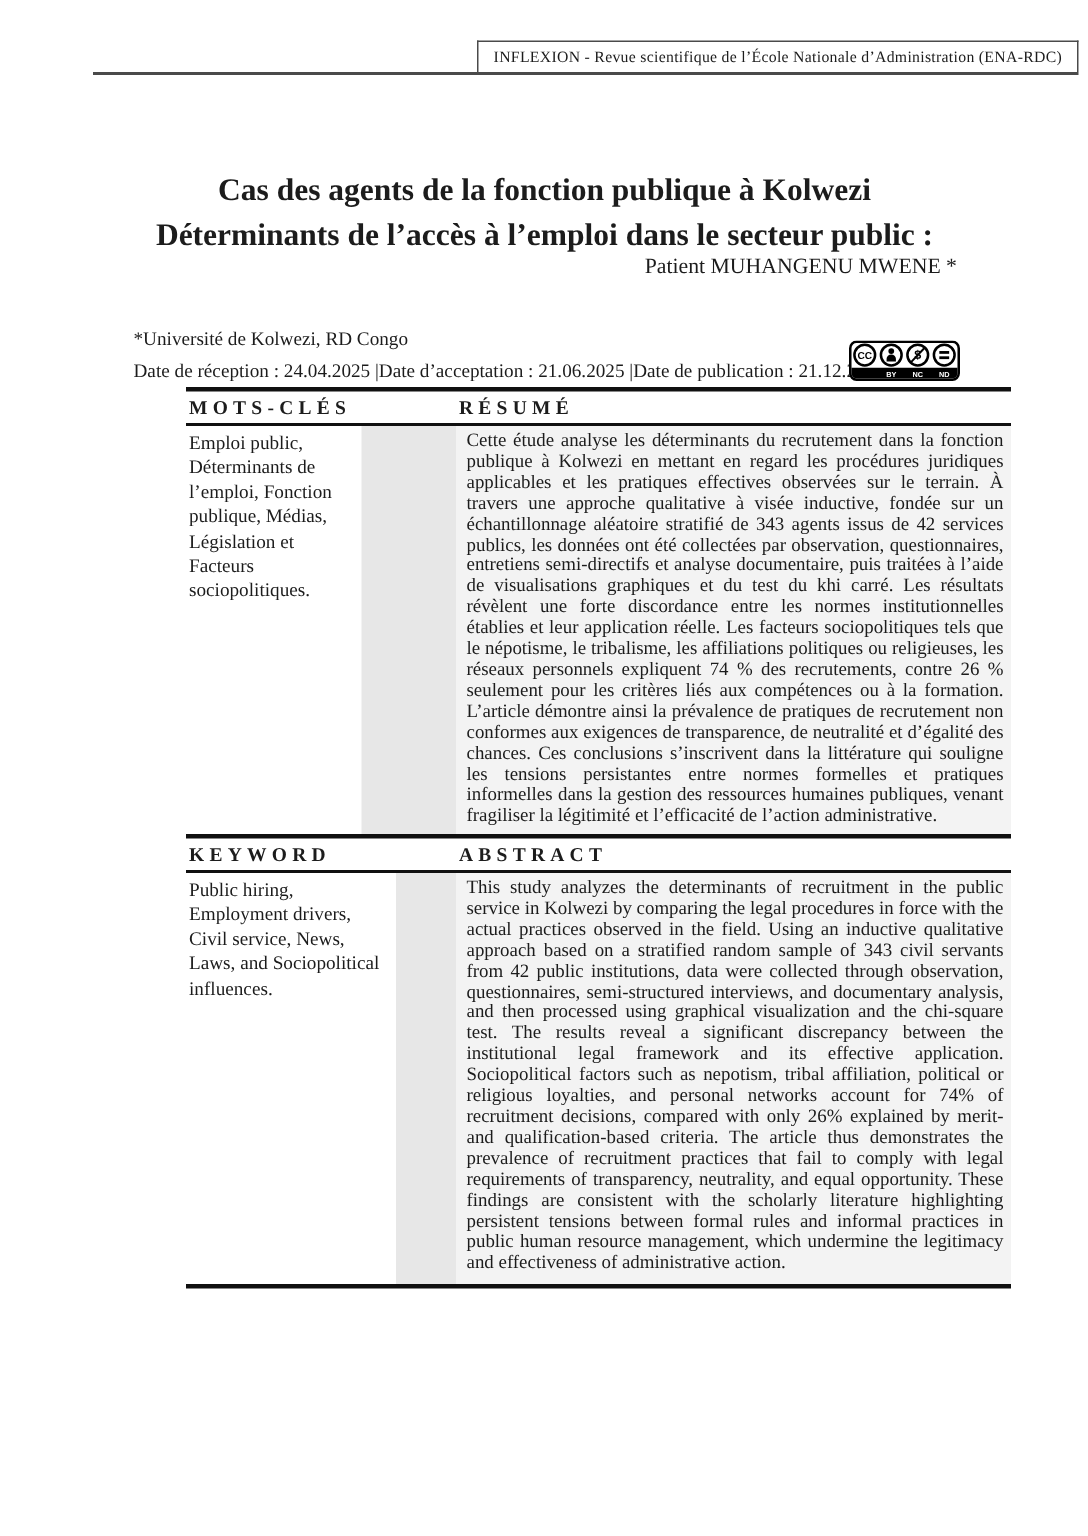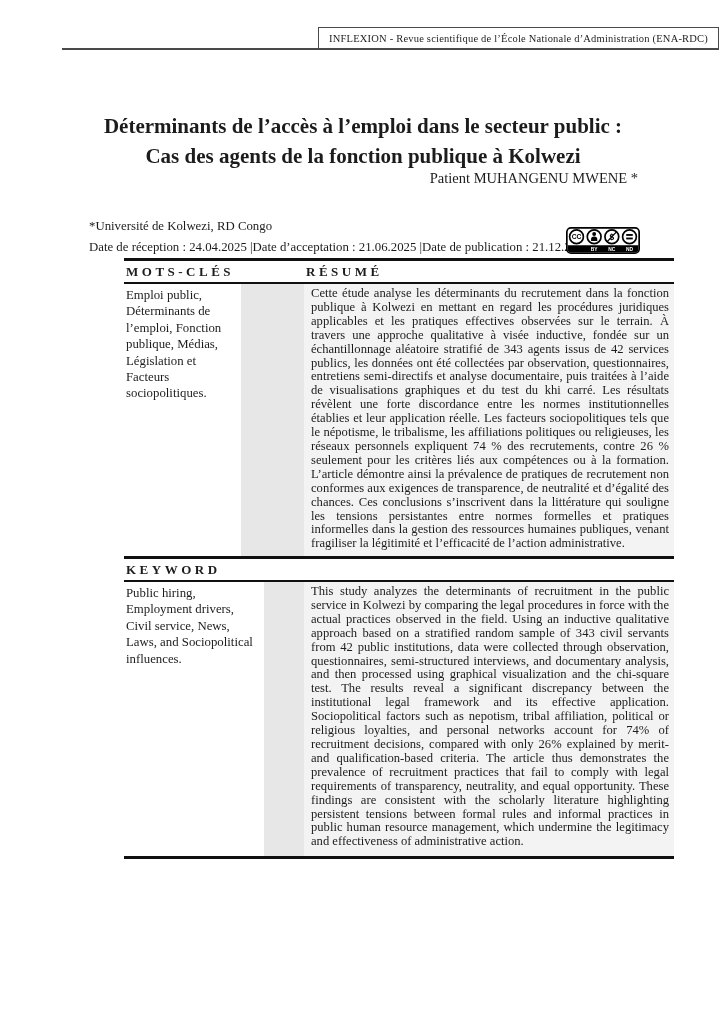--- a/index.html
+++ b/index.html
@@ -94,22 +94,22 @@
 </head>
 <body>
 
 <div class="page">
 
   <header class="journal-header">
     <div class="journal-box">INFLEXION - Revue scientifique de l’École Nationale d’Administration (ENA-RDC)</div>
   </header>
 
   <h1 class="title">
+    <span>Cas des agents de la fonction publique à Kolwezi</span>
     <span>Déterminants de l’accès à l’emploi dans le secteur public :</span>
-    <span>Cas des agents de la fonction publique à Kolwezi</span>
   </h1>
 
   <div class="author">Patient MUHANGENU MWENE *</div>
 
   <div class="affiliation">*Université de Kolwezi, RD Congo</div>
 
   <div class="meta-row">
     <span>Date de réception : 24.04.2025 |Date d’acceptation : 21.06.2025 |Date de publication : 21.12.2025</span>
     <span class="cc-badge">
       <svg width="74" height="27" viewBox="0 0 88 32">
@@ -152,20 +152,21 @@
 Facteurs
 sociopolitiques.</div>
       <div class="band"></div>
       <div class="abs-text">Cette étude analyse les déterminants du recrutement dans la fonction publique à Kolwezi en mettant en regard les procédures juridiques applicables et les pratiques effectives observées sur le terrain. À travers une approche qualitative à visée inductive, fondée sur un échantillonnage aléatoire stratifié de 343 agents issus de 42 services publics, les données ont été collectées par observation, questionnaires, entretiens semi-directifs et analyse documentaire, puis traitées à l’aide de visualisations graphiques et du test du khi carré. Les résultats révèlent une forte discordance entre les normes institutionnelles établies et leur application réelle. Les facteurs sociopolitiques tels que le népotisme, le tribalisme, les affiliations politiques ou religieuses, les réseaux personnels expliquent 74 % des recrutements, contre 26 % seulement pour les critères liés aux compétences ou à la formation. L’article démontre ainsi la prévalence de pratiques de recrutement non conformes aux exigences de transparence, de neutralité et d’égalité des chances. Ces conclusions s’inscrivent dans la littérature qui souligne les tensions persistantes entre normes formelles et pratiques informelles dans la gestion des ressources humaines publiques, venant fragiliser la légitimité et l’efficacité de l’action administrative.</div>
     </div>
   </section>
 
   <section class="section en">
     <div class="sec-head">
       <div class="sec-heading">KEYWORD</div>
+      <div class="sec-heading">ABSTRACT</div>
     </div>
     <div class="sec-body">
       <div class="keywords">Public hiring,
 Employment drivers,
 Civil service, News,
 Laws, and Sociopolitical
 influences.</div>
       <div class="band"></div>
       <div class="abs-text">This study analyzes the determinants of recruitment in the public service in Kolwezi by comparing the legal procedures in force with the actual practices observed in the field. Using an inductive qualitative approach based on a stratified random sample of 343 civil servants from 42 public institutions, data were collected through observation, questionnaires, semi-structured interviews, and documentary analysis, and then processed using graphical visualization and the chi-square test. The results reveal a significant discrepancy between the institutional legal framework and its effective application. Sociopolitical factors such as nepotism, tribal affiliation, political or religious loyalties, and personal networks account for 74% of recruitment decisions, compared with only 26% explained by merit- and qualification-based criteria. The article thus demonstrates the prevalence of recruitment practices that fail to comply with legal requirements of transparency, neutrality, and equal opportunity. These findings are consistent with the scholarly literature highlighting persistent tensions between formal rules and informal practices in public human resource management, which undermine the legitimacy and effectiveness of administrative action.</div>
     </div>

